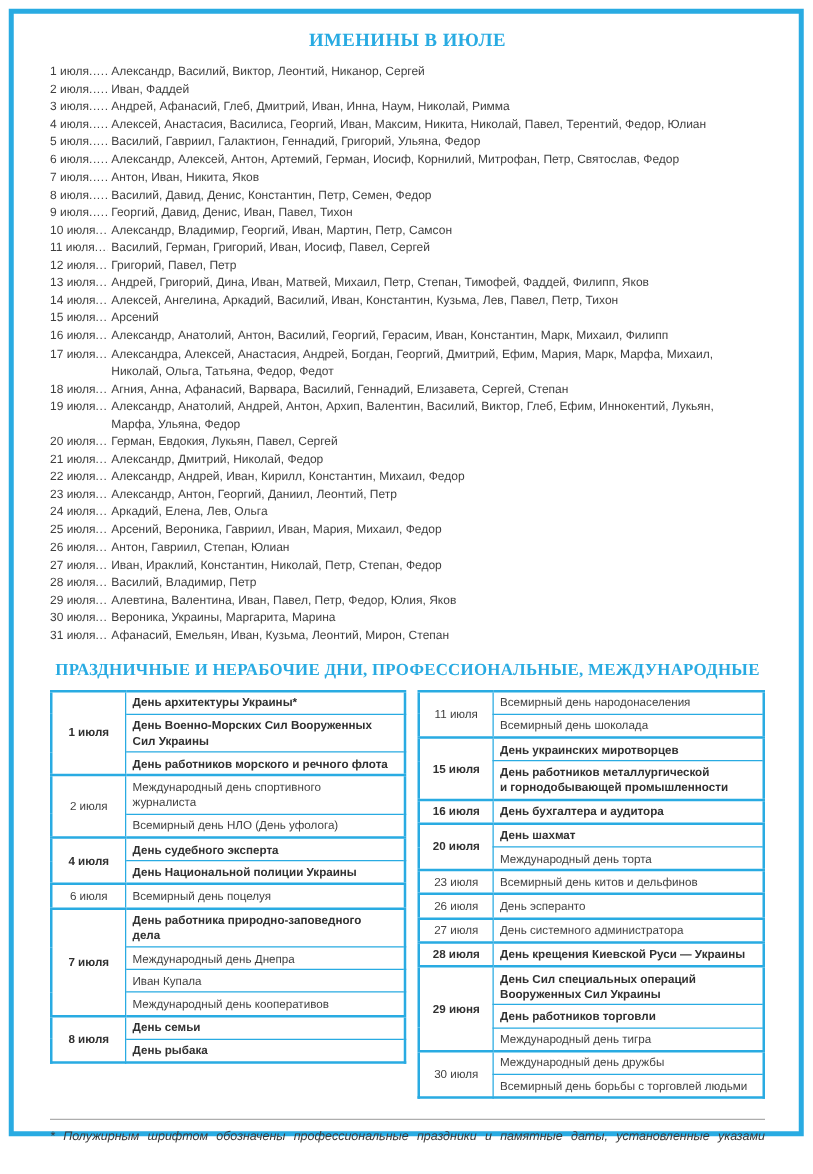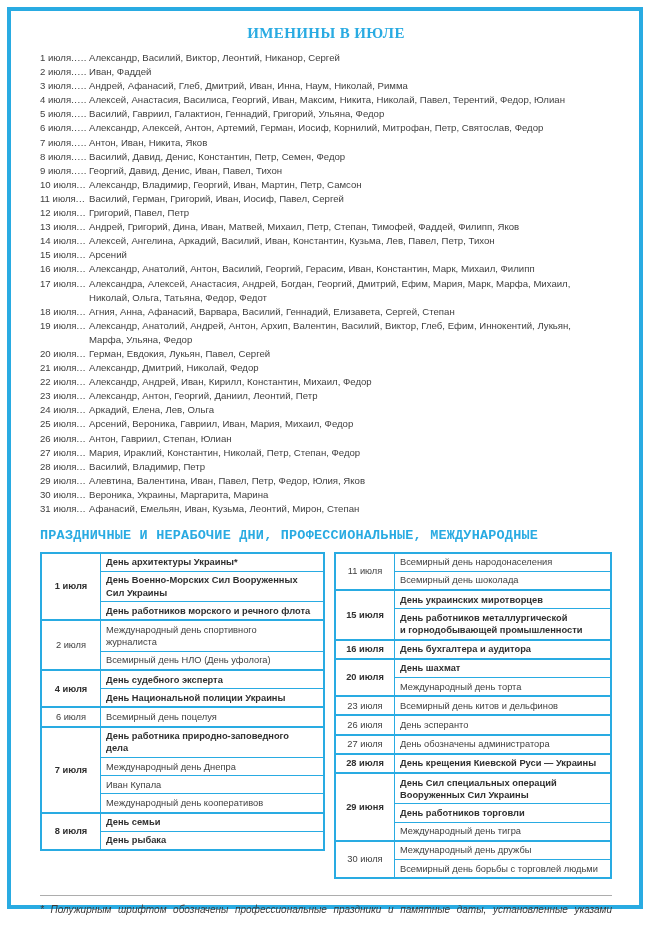--- a/index.html
+++ b/index.html
@@ -13,22 +13,22 @@
   .title { font-family:"Liberation Serif", serif; font-weight:bold; color:var(--accent);
            font-size:15px; letter-spacing:.4px; text-align:center; margin:0 0 9px 0; }
 
   .namedays { font-size:9.6px; line-height:14.1px; }
   .nd-line { display:flex; }
   .nd-head { flex:0 0 46px; display:flex; overflow:hidden; }
   .nd-day { white-space:nowrap; }
   .nd-dots { flex:1 1 auto; overflow:hidden; white-space:nowrap; letter-spacing:.5px; }
   .nd-names { flex:1; padding-left:3px; white-space:pre-line; }
 
-  .subtitle { font-family:Liberation Mono, monospace; font-weight:bold; color:var(--accent);
-              font-size:13.5px; line-height:15.5px; letter-spacing:.2px; 
+  .subtitle { font-family:Liberation Serif, serif; font-weight:bold; color:var(--accent);
+              font-size:13.5px; line-height:15.5px; letter-spacing:.2px; text-align:center;
               margin-top:12px; }
 
   .tables { display:flex; justify-content:space-between; margin-top:8px; }
   table.holtable { border-collapse:collapse; border:2px solid var(--accent); align-self:flex-start; }
   .t-left  { width:285px; }
   .t-right { width:278px; }
   .holtable td { border:1px solid var(--accent); font-size:9.3px; line-height:12.2px;
                  padding:2.5px 5px; vertical-align:middle;margin-left:31px; }
   .holtable tr.group-start td { border-top:2px solid var(--accent); }
   td.date { width:54px; text-align:center; padding:2.5px 2px; }
@@ -231,21 +231,21 @@
             <span class="nd-day">26 июля</span>
             <span class="nd-dots">..............................</span>
           </span>
           <span class="nd-names">Антон, Гавриил, Степан, Юлиан</span>
         </div>
         <div class="nd-line">
           <span class="nd-head">
             <span class="nd-day">27 июля</span>
             <span class="nd-dots">..............................</span>
           </span>
-          <span class="nd-names">Мария, Ираклий, Константин, Николай, Петр, Степан, Федор</span>
+          <span class="nd-names">Иван, Ираклий, Константин, Николай, Петр, Степан, Федор</span>
         </div>
         <div class="nd-line">
           <span class="nd-head">
             <span class="nd-day">28 июля</span>
             <span class="nd-dots">..............................</span>
           </span>
           <span class="nd-names">Василий, Владимир, Петр</span>
         </div>
         <div class="nd-line">
           <span class="nd-head">
@@ -361,21 +361,21 @@
             <tr class="group-start">
               <td class="date" rowspan="1">23 июля</td>
               <td class="text">Всемирный день китов и дельфинов</td>
             </tr>
             <tr class="group-start">
               <td class="date" rowspan="1">26 июля</td>
               <td class="text">День эсперанто</td>
             </tr>
             <tr class="group-start">
               <td class="date" rowspan="1">27 июля</td>
-              <td class="text">День обозначены администратора</td>
+              <td class="text">День системного администратора</td>
             </tr>
             <tr class="group-start">
               <td class="date b" rowspan="1">28 июля</td>
               <td class="text b">День крещения Киевской Руси — Украины</td>
             </tr>
             <tr class="group-start">
               <td class="date b" rowspan="3">29 июня</td>
               <td class="text b">День Сил специальных операций
 Вооруженных Сил Украины</td>
             </tr>

